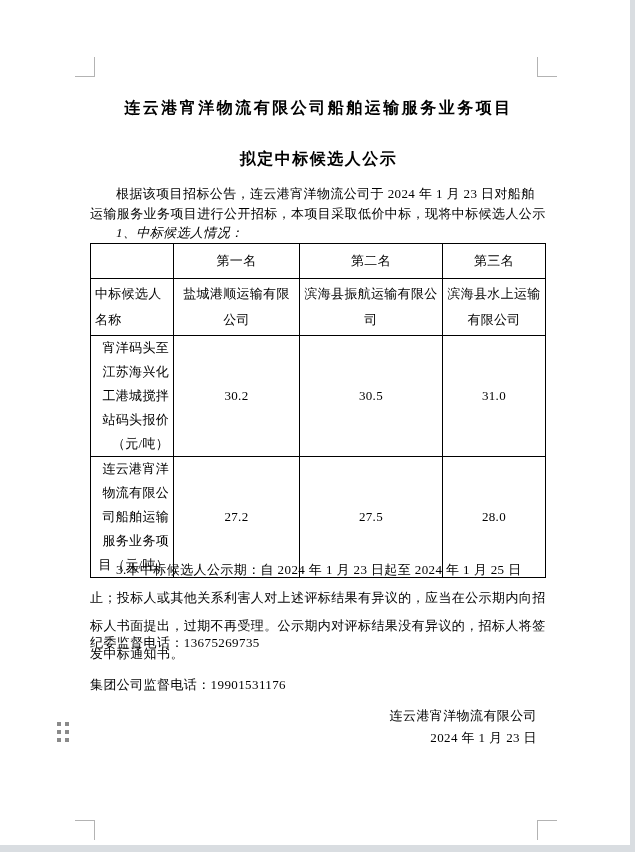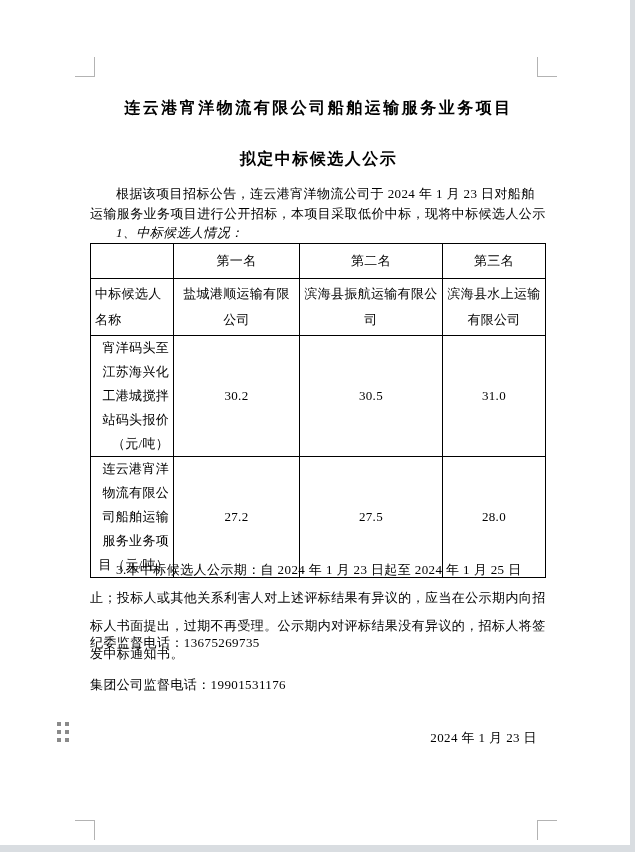--- a/index.html
+++ b/index.html
@@ -111,17 +111,18 @@
         <td class="c-center">28.0</td>
       </tr>
     </tbody>
   </table>
 
   <div class="abs body-text item3">3.本中标候选人公示期：自 2024 年 1 月 23 日起至 2024 年 1 月 25 日止；投标人或其他关系利害人对上述评标结果有异议的，应当在公示期内向招标人书面提出，过期不再受理。公示期内对评标结果没有异议的，招标人将签发中标通知书。</div>
 
   <div class="abs body-text phone1">纪委监督电话：13675269735</div>
   <div class="abs body-text phone2">集团公司监督电话：19901531176</div>
 
+  <div class="abs body-text sign sign-company">连云港宵洋物流有限公司</div>
   <div class="abs body-text sign sign-date">2024 年 1 月 23 日</div>
 
   <div class="edge-right"></div>
   <div class="edge-bottom"></div>
 </div>
 
 </body></html>

